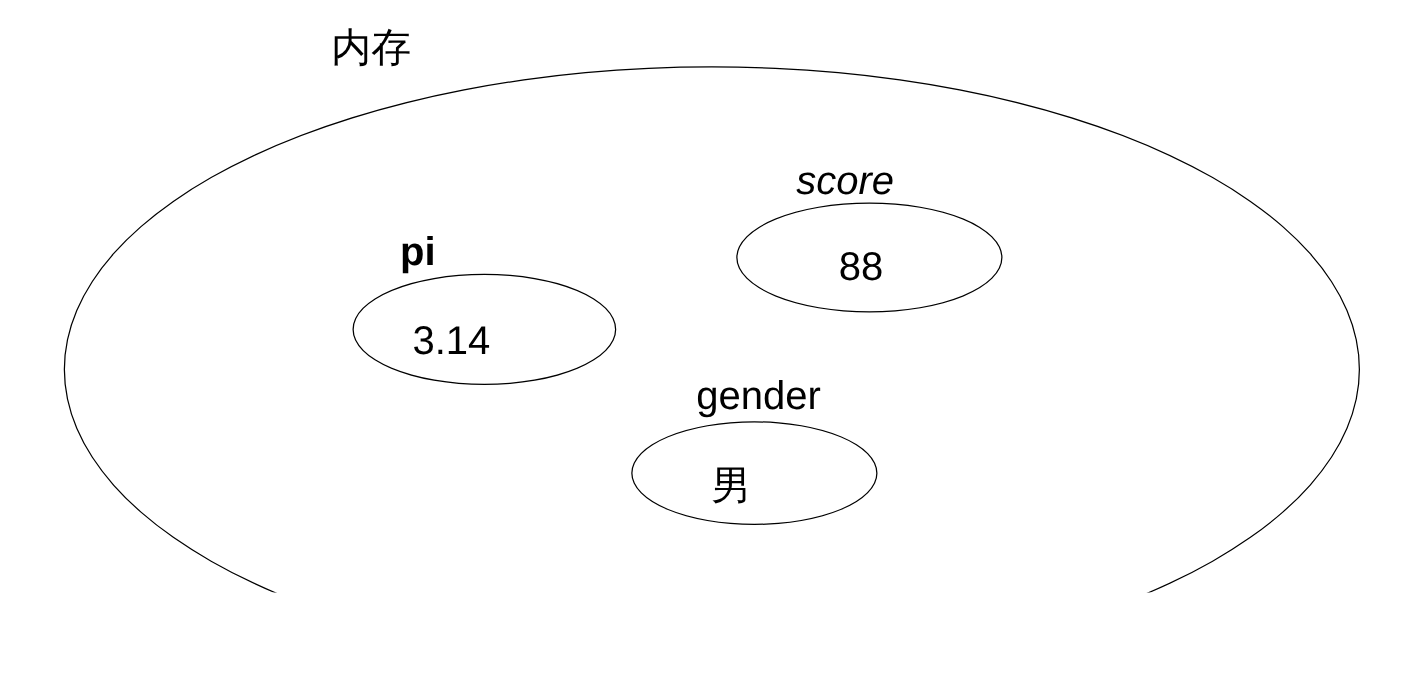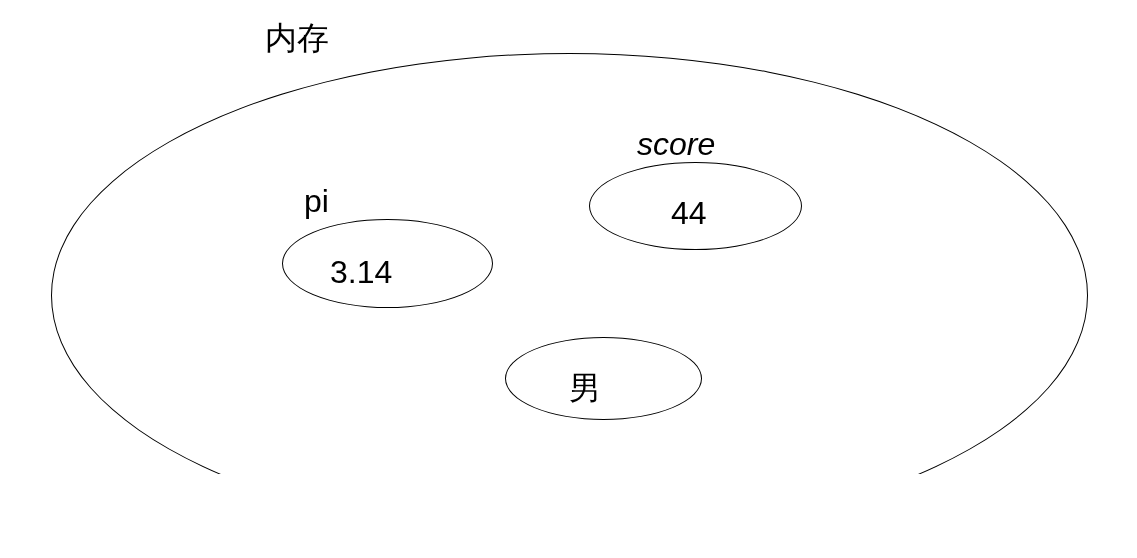--- a/index.html
+++ b/index.html
@@ -51,39 +51,40 @@
     height: 83px;
   }
   .txt {
     position: absolute;
     color: #000000;
     font-size: 32px;
     line-height: 1;
     white-space: nowrap;
   }
   #memory-label { left: 265px; top: 22px; }
-  #pi-label     { left: 304px; top: 185px; }
+  #pi-label     { left: 320px; top: 185px; font-weight: bold; }
   #score-label  { left: 637px; top: 128px; font-style: italic; }
   #gender-label { left: 557px; top: 300px; }
   #pi-value     { left: 330px; top: 256px; }
   #score-value  { left: 671px; top: 197px; }
   #gender-value { left: 569px; top: 372px; }
 </style>
 </head>
 <body>
 
 <div class="canvas">
 
   <div class="txt" id="memory-label">内存</div>
   <div class="ellipse" id="memory-ellipse"></div>
 
   <div class="txt" id="pi-label">pi</div>
   <div class="ellipse" id="pi-ellipse"></div>
   <div class="txt" id="pi-value">3.14</div>
 
   <div class="txt" id="score-label">score</div>
   <div class="ellipse" id="score-ellipse"></div>
-  <div class="txt" id="score-value">44</div>
+  <div class="txt" id="score-value">88</div>
 
+  <div class="txt" id="gender-label">gender</div>
   <div class="ellipse" id="gender-ellipse"></div>
   <div class="txt" id="gender-value">男</div>
 
 </div>
 
 </body></html>

